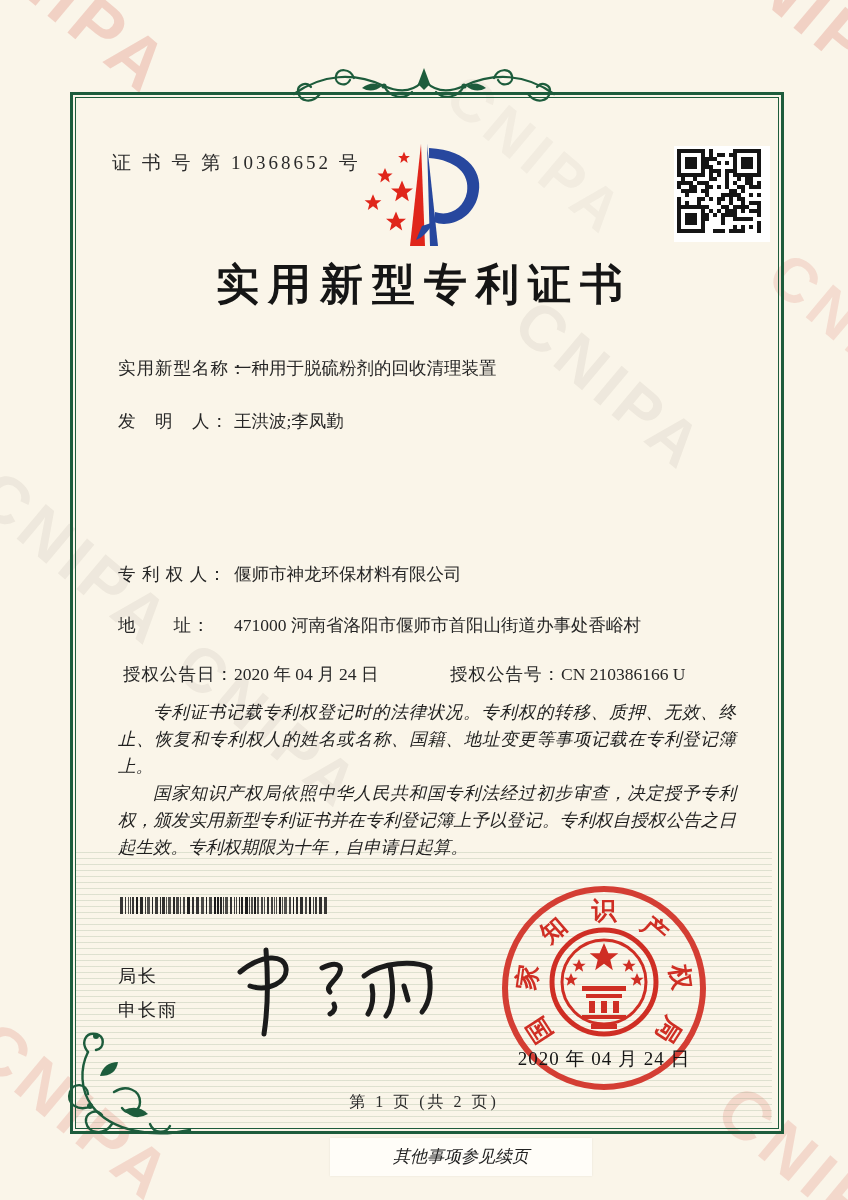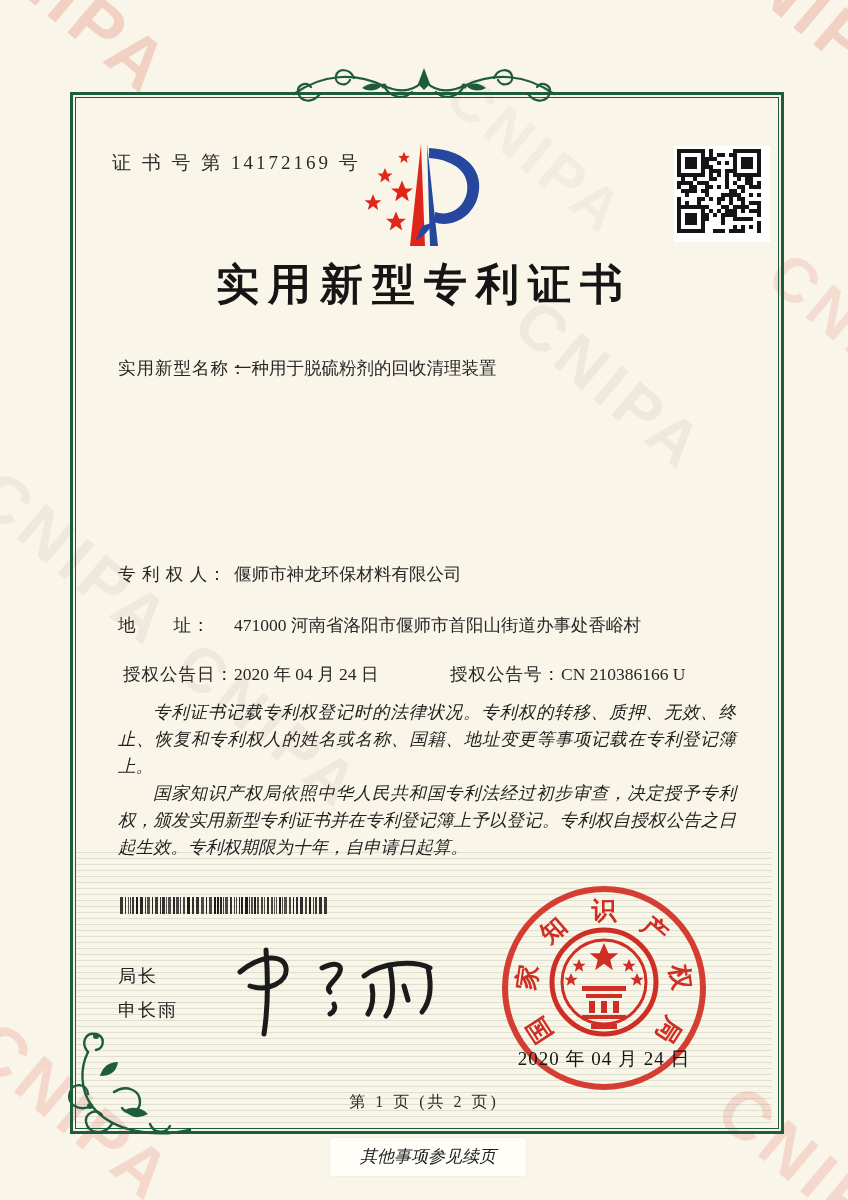--- a/index.html
+++ b/index.html
@@ -53,21 +53,21 @@
   .seal .ring{position:absolute;left:0;top:0;width:192px;height:192px;border:6px solid rgba(208,46,36,.92);border-radius:50%;}
   .seal .ch{position:absolute;left:50%;top:50%;width:28px;height:28px;margin:-14px 0 0 -14px;
             font-size:25px;font-weight:700;color:#cf2e24;text-align:center;line-height:28px;
             font-family:"Liberation Serif",serif;}
   .seal-date{position:absolute;left:-10px;top:160px;width:224px;text-align:center;font-size:19px;color:#141414;
              letter-spacing:1px;z-index:6;white-space:nowrap;}
   .emblem{position:absolute;left:39px;top:34px;}
 
   .page-num{position:absolute;left:70px;width:708px;top:1092px;text-align:center;font-size:16px;
             letter-spacing:3px;color:#2b2b2b;z-index:3;}
-  .note-box{position:absolute;left:330px;top:1138px;width:196px;height:38px;background:#fffdf8;z-index:3;
+  .note-box{position:absolute;left:330px;top:1138px;width:262px;height:38px;background:#fffdf8;z-index:3;
             text-align:center;line-height:38px;font-size:17px;font-style:italic;color:#222;
             box-shadow:0 0 2px rgba(0,0,0,.08);}
 </style>
 </head>
 <body>
 
 <div class="page">
 
   <span class="wm pink" style="left:-58px;top:-42px;font-size:72px;">CNIPA</span>
   <span class="wm pink" style="left:688px;top:-30px;font-size:72px;">CNIPA</span>
@@ -115,21 +115,21 @@
       <path d="M96,92 c4,10 16,10 20,2"></path>
     </g>
     <g fill="#1d5c3c">
       <circle cx="36" cy="74" r="3"></circle>
         <circle cx="42" cy="4" r="3"></circle>
       <path d="M70,78 q14,-6 24,4 q-14,8 -24,-4 z"></path>
       <path d="M46,44 q4,-14 18,-14 q-2,14 -18,14 z"></path>
     </g>
   </svg>
 
-  <div class="cert-no">证 书 号 第 14172169 号</div>
+  <div class="cert-no">证 书 号 第 10368652 号</div>
 
   <svg class="logo" width="150" height="112" viewBox="0 0 150 112">
     <defs>
       <path id="st" d="M0,-10 L2.94,-3.09 L9.51,-3.09 L4.18,1.18 L5.88,8.09 L0,3.82 L-5.88,8.09 L-4.18,1.18 L-9.51,-3.09 L-2.94,-3.09 Z"></path>
     </defs>
     <polygon points="58,106 69,4 73,106" fill="#e0261b"></polygon>
     <polygon points="78,106 75,4 86,106" fill="#27479e"></polygon>
     <path d="M77,8 C118,10 132,34 126,56 C120,80 96,88 82,82 L83,72 C98,77 112,68 115,52 C118,34 104,20 77,18 Z" fill="#27479e"></path>
     <path d="M82,82 C76,92 70,98 64,100 L70,86 Z" fill="#27479e"></path>
     <g fill="#e0261b">
@@ -584,20 +584,23 @@
         <i></i>
         <i></i>
         <i class="b"></i>
       </div>
     </div>
 
   <div class="title">实用新型专利证书</div>
 
   <div class="field" style="top:356px;">
     <span class="lb">实用新型名称：</span><span>一种用于脱硫粉剂的回收清理装置</span>
+  </div>
+  <div class="field" style="top:409px;">
+    <span class="lb">发　明　人：</span><span>王洪波;李凤勤</span>
   </div>
   <div class="field" style="top:562px;">
     <span class="lb">专 利 权 人：</span><span>偃师市神龙环保材料有限公司</span>
   </div>
   <div class="field" style="top:613px;">
     <span class="lb">地　　址：</span><span>471000  河南省洛阳市偃师市首阳山街道办事处香峪村</span>
   </div>
   <div class="field" style="top:662px;text-align:right;">
     <span class="lb">授权公告日：</span><span>2020 年 04 月 24 日</span>
     <span class="second">

